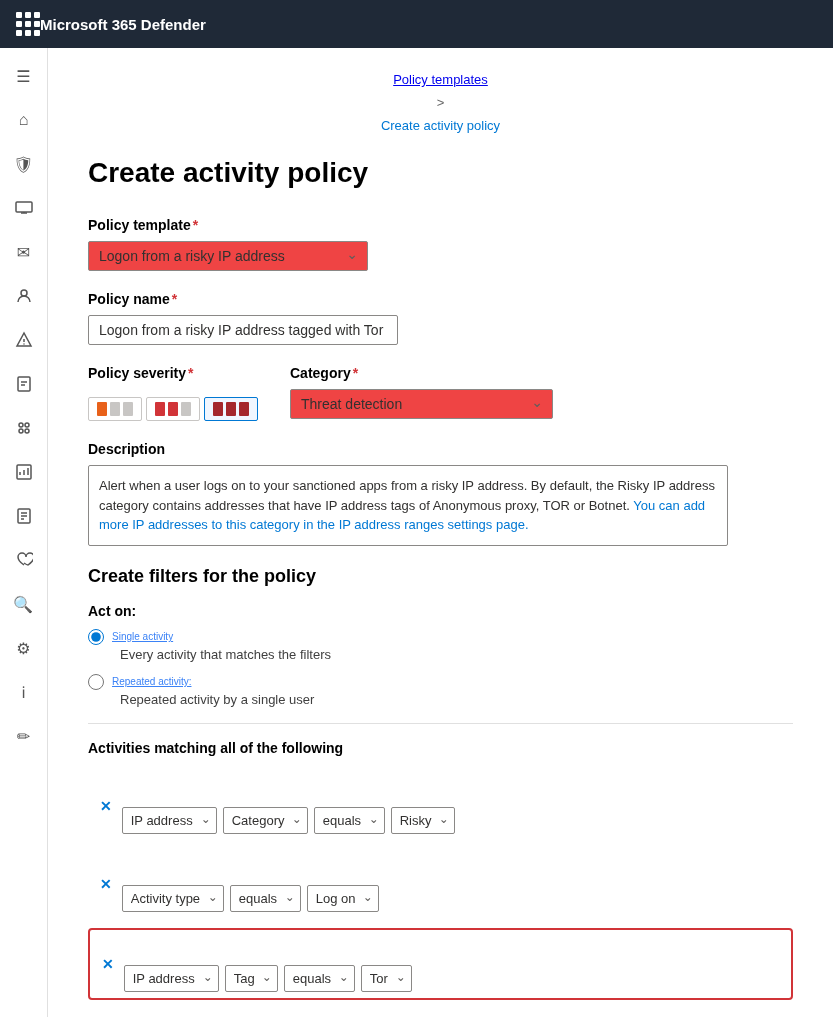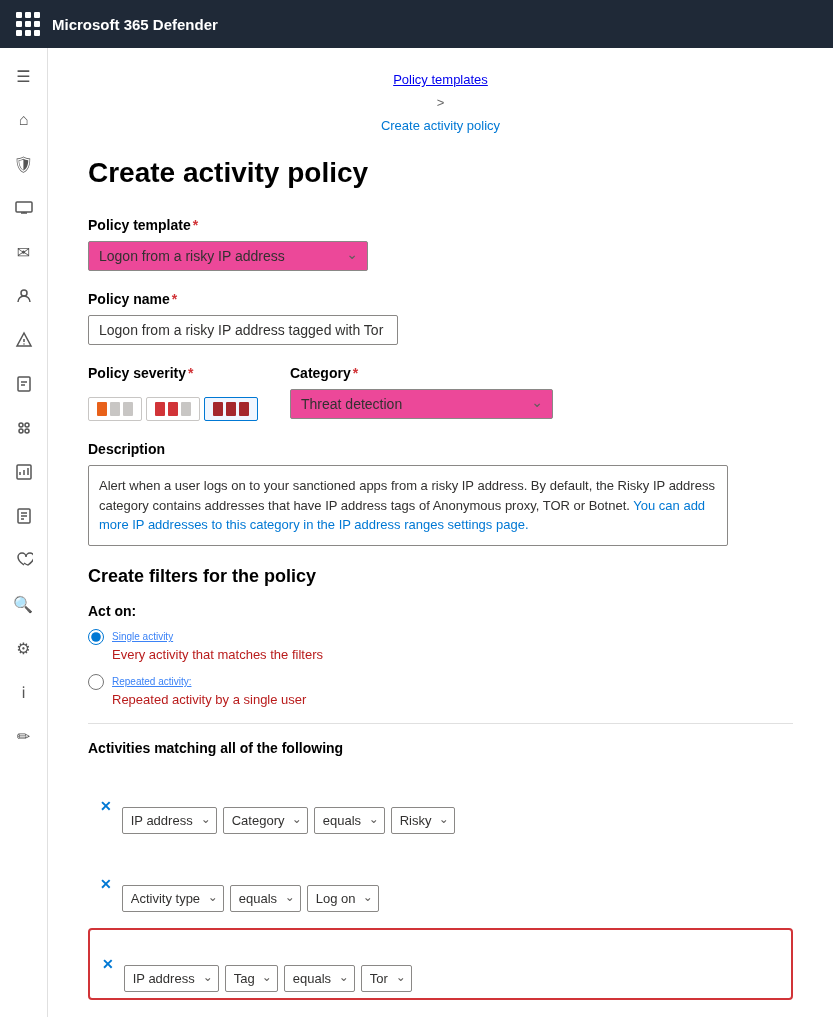--- a/index.html
+++ b/index.html
@@ -6,21 +6,20 @@
     body { font-family: 'Segoe UI', Arial, sans-serif; font-size: 14px; background: #f3f2f1; display: flex; flex-direction: column; height: 1017px; overflow: hidden; }
 
     
     .topbar {
       background: #1f2937;
       color: white;
       height: 48px;
       display: flex;
       align-items: center;
       padding: 0 16px;
-      gap: 12px;
       flex-shrink: 0;
     }
     .topbar-dots {
       display: grid;
       grid-template-columns: repeat(3,6px);
       grid-template-rows: repeat(3,6px);
       gap: 3px;
     }
     .topbar-dot { width: 6px; height: 6px; background: white; border-radius: 1px; }
     .topbar-title { font-size: 15px; font-weight: 600; color: white; }
@@ -96,21 +95,21 @@
     }
     .form-label .required { color: #d13438; margin-left: 2px; }
 
     
     .form-select {
       border: 1px solid #8a8886;
       border-radius: 2px;
       padding: 6px 32px 6px 10px;
       font-size: 14px;
       color: #323130;
-      background: #ec4899;
+      background: #ef4444;
       appearance: none;
       -webkit-appearance: none;
       cursor: pointer;
       position: relative;
     }
     .select-wrapper {
       position: relative;
       display: inline-block;
     }
     .select-wrapper::after {
@@ -216,22 +215,22 @@
     }
     .radio-input {
       width: 16px;
       height: 16px;
       accent-color: #0078d4;
       cursor: pointer;
     }
     .radio-label { font-size: 10px; color: #3b82f6; text-decoration: underline; }
     .radio-sublabel {
       font-size: 13px;
-      color: #b91c1c;
-      margin-left: 24px;
+      color: #404040;
+      margin-left: 32px;
       margin-top: 2px;
     }
 
     
     .divider {
       border: none;
       border-top: 1px solid #e0e0e0;
       margin: 16px 0;
     }
 

